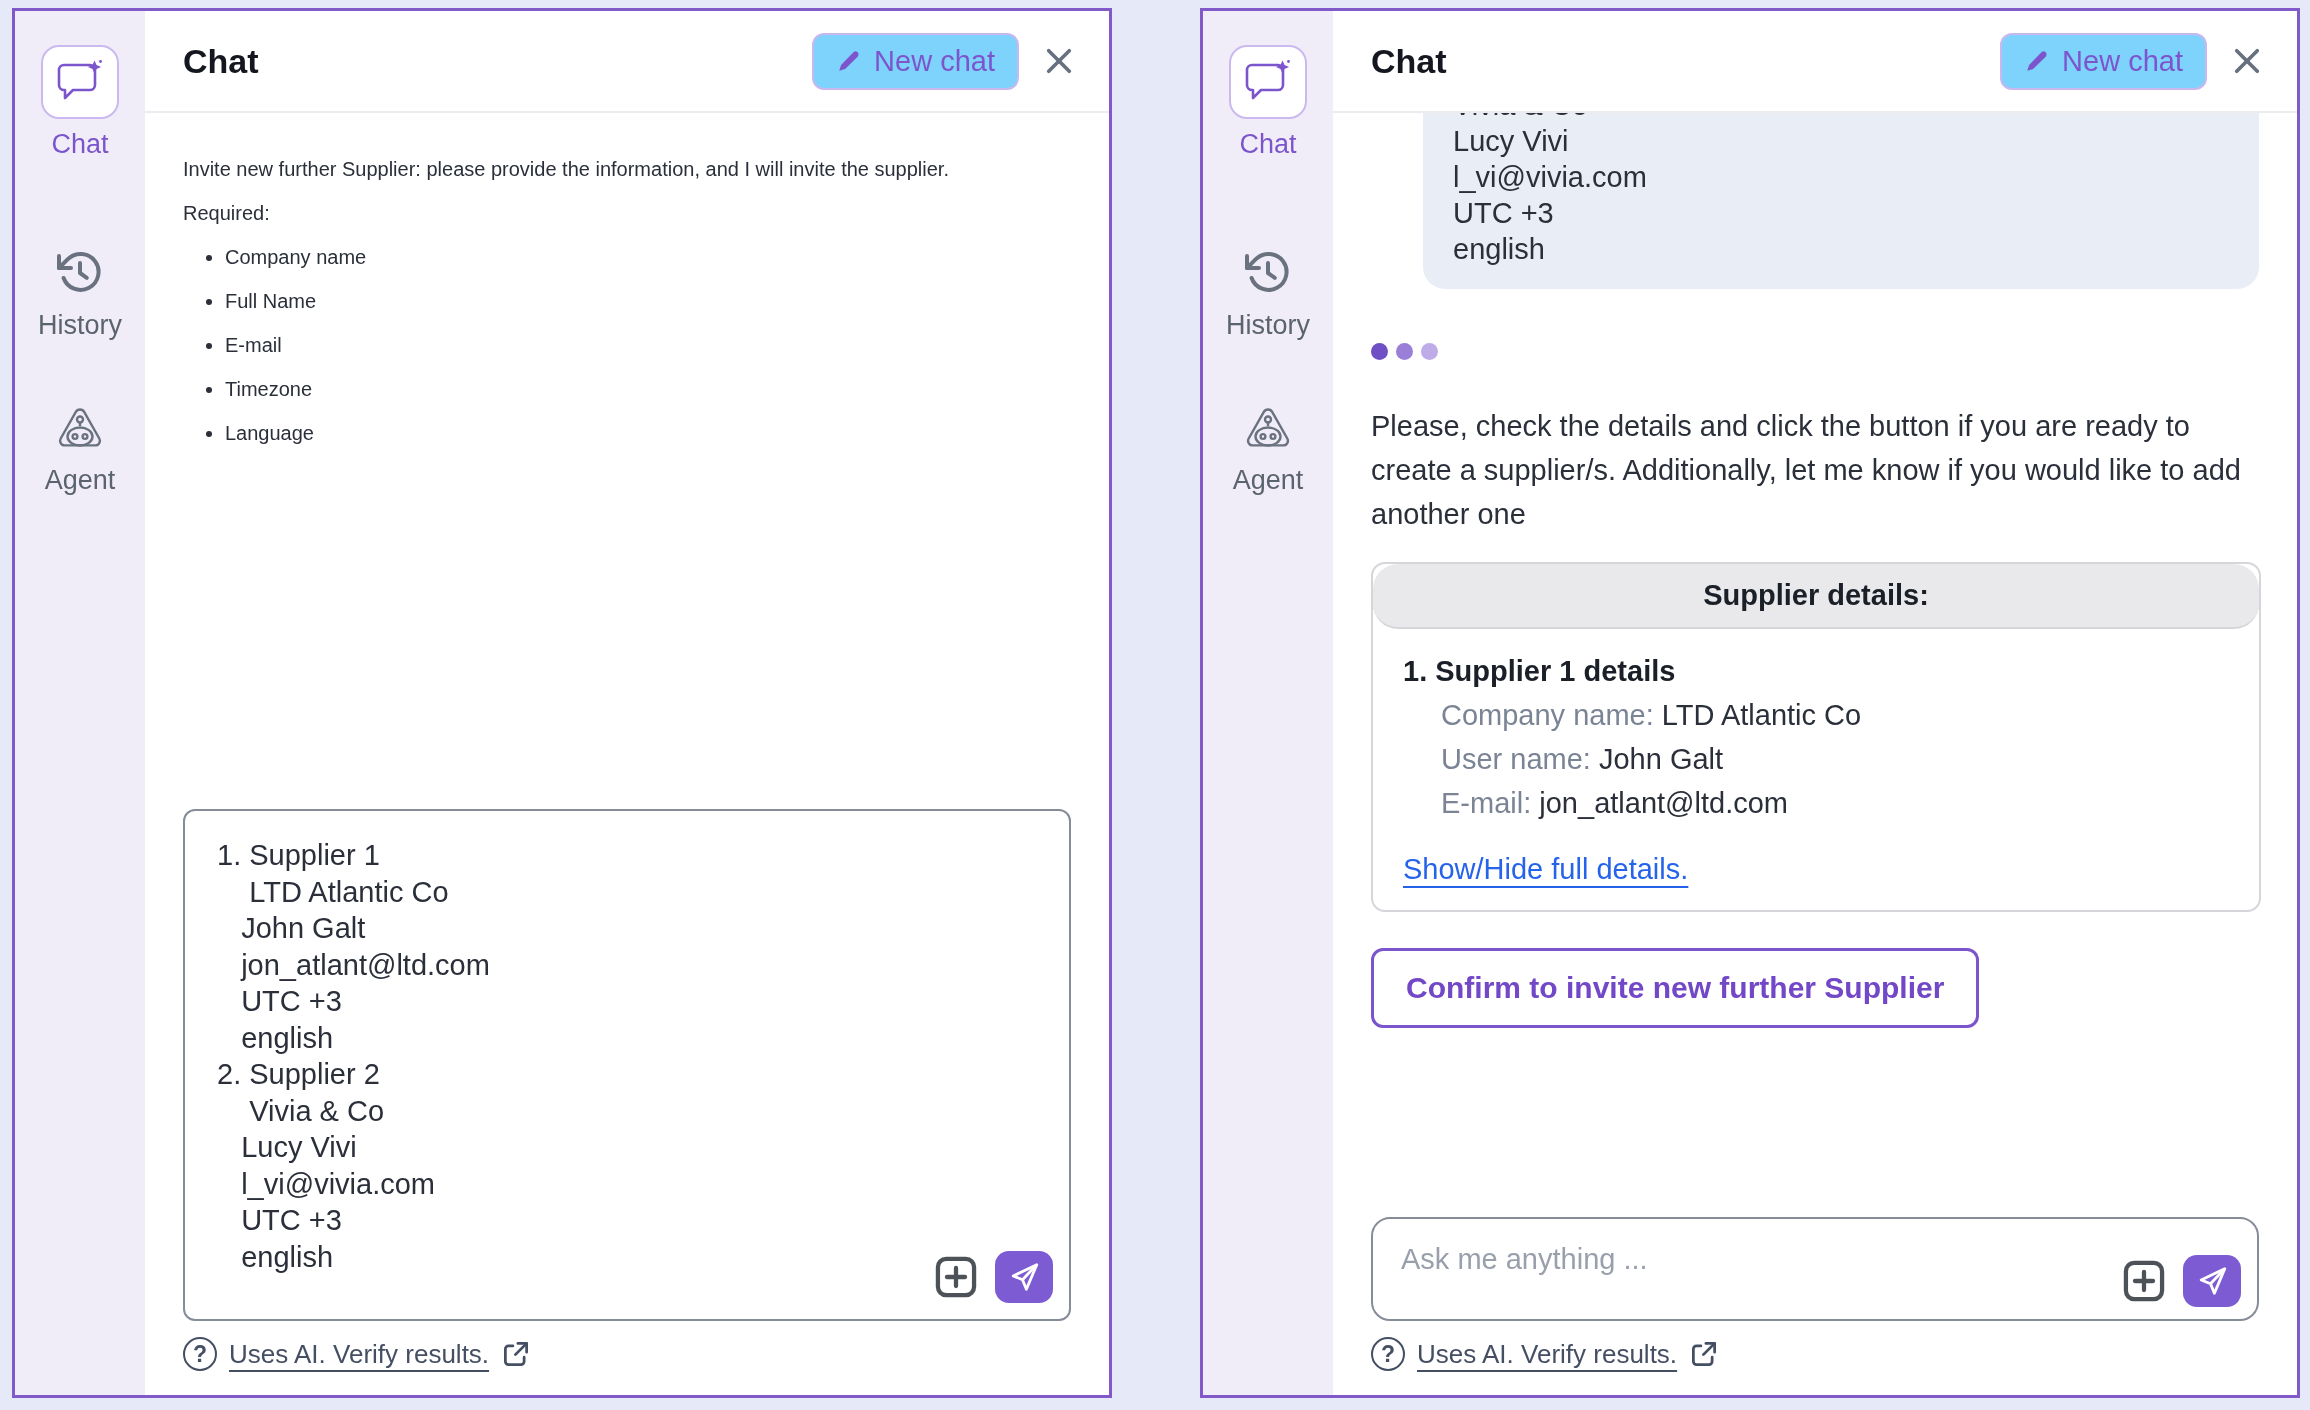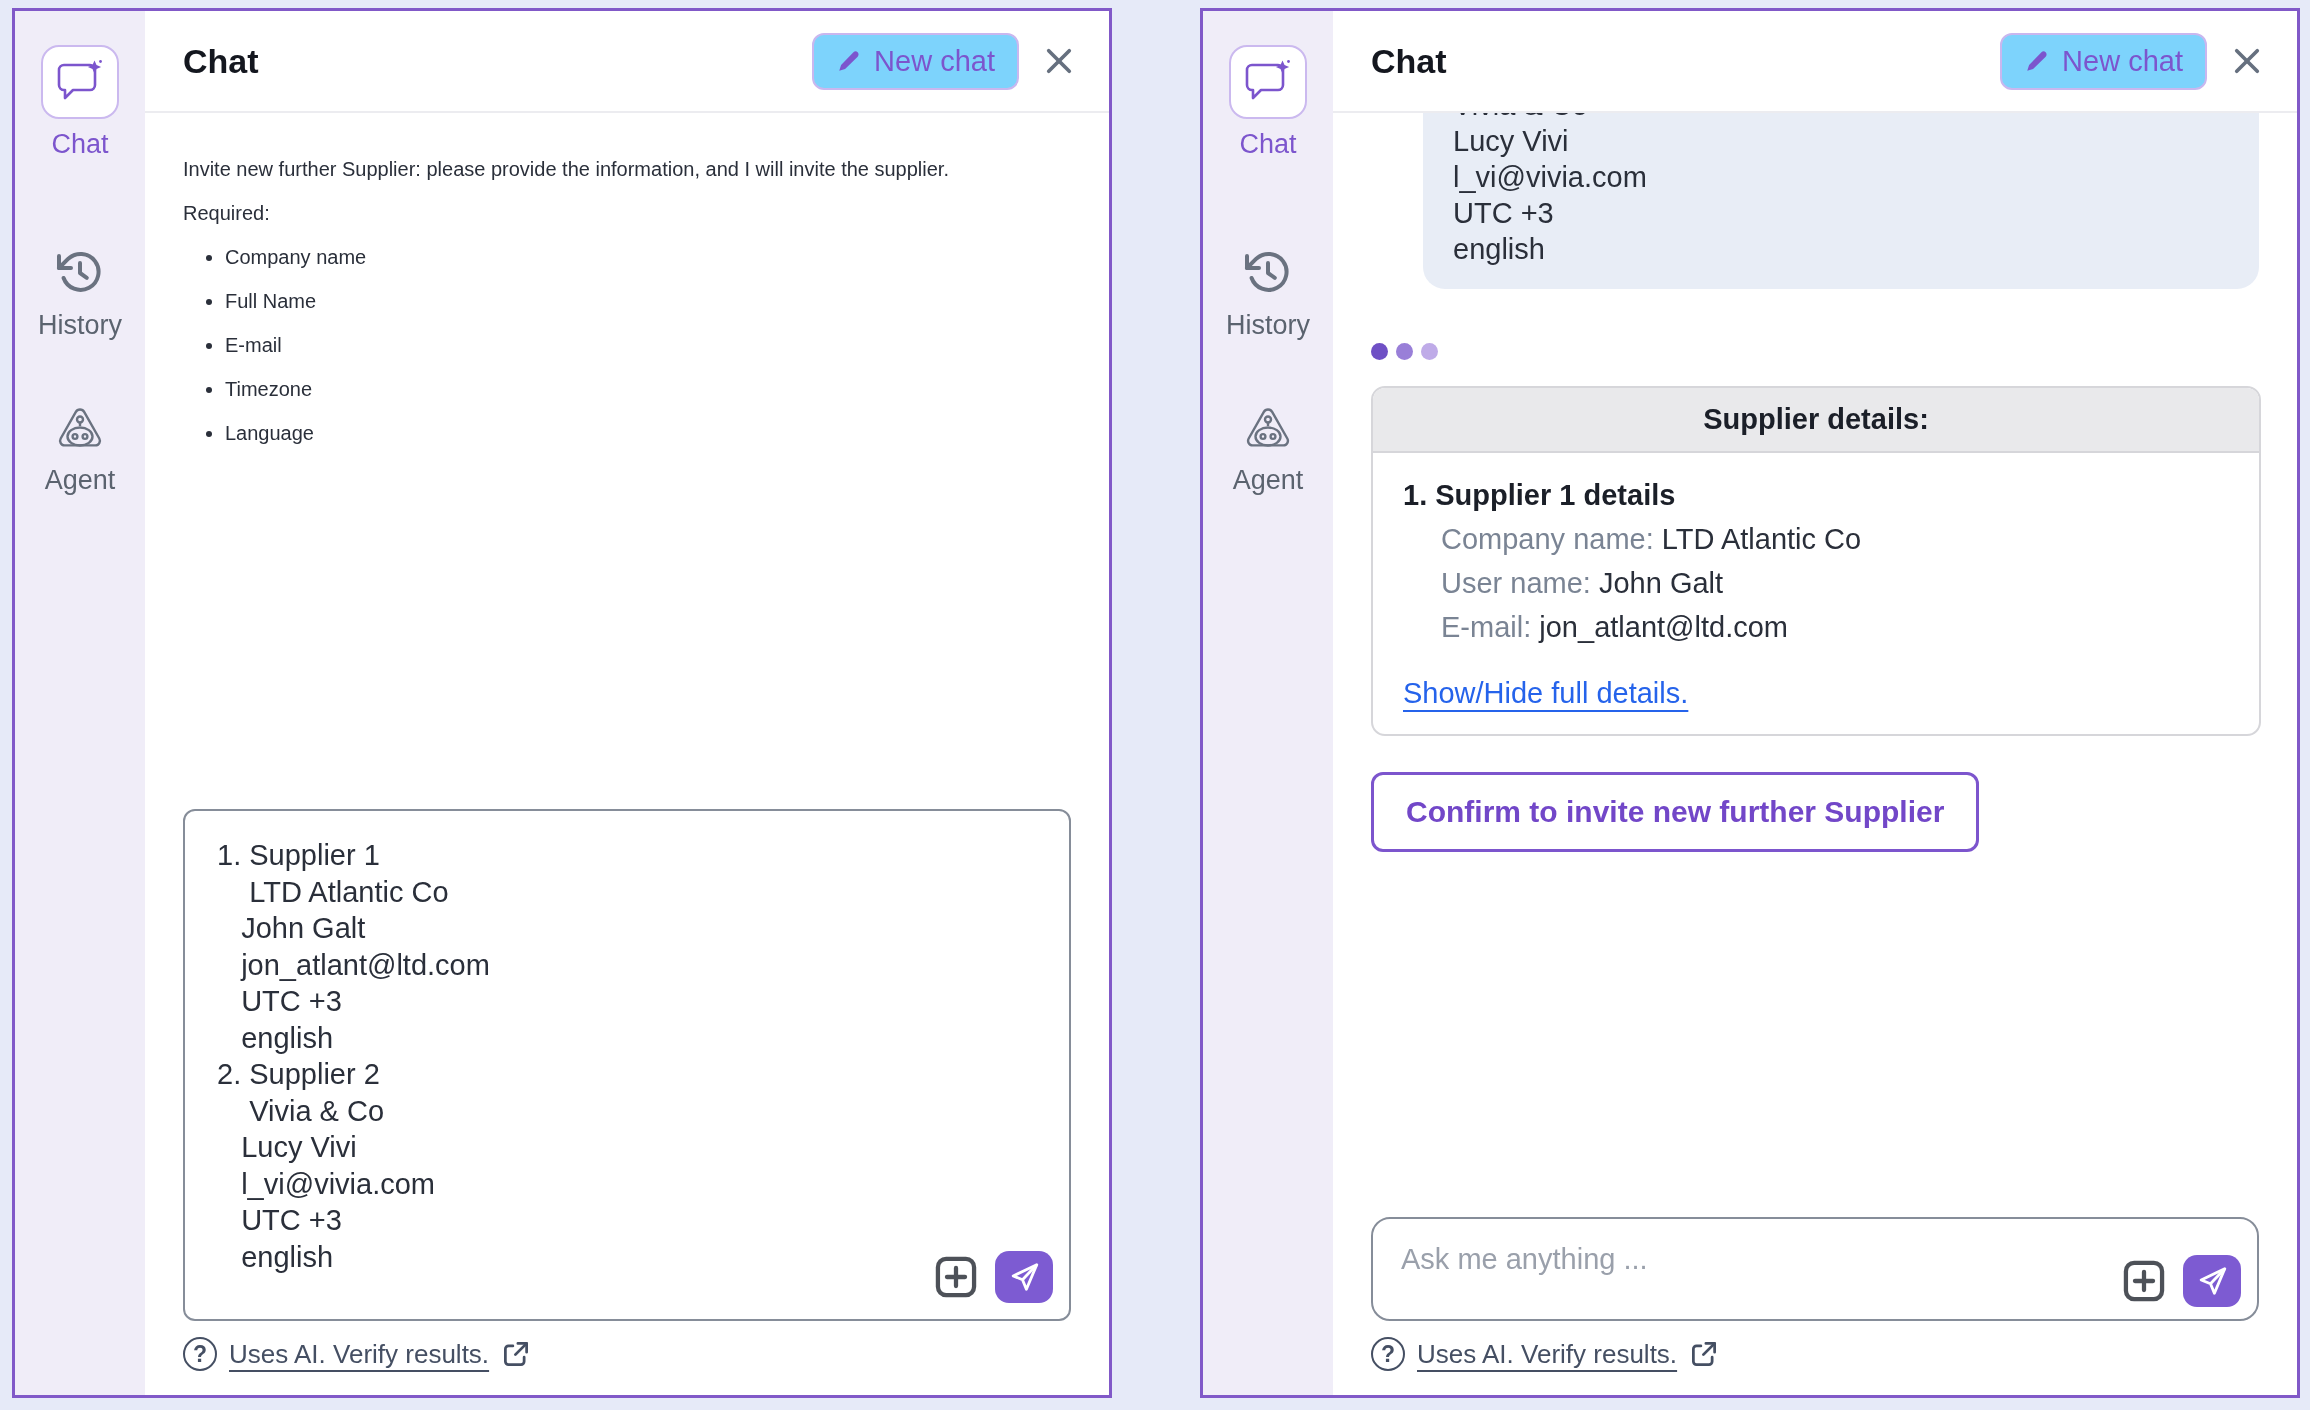--- a/index.html
+++ b/index.html
@@ -99,21 +99,21 @@
     font-size: 29px; line-height: 36px; white-space: pre-wrap; width: 100%; color: #2A2F3A;
   }
   .dots { margin-top: 54px; display: flex; gap: 8px; }
   .dot { width: 17px; height: 17px; border-radius: 50%; }
   .dot.d1 { background: #6F50C5; } .dot.d2 { background: #997FD8; } .dot.d3 { background: #BFABE8; }
   .assist { margin-top: 44px; font-size: 29px; line-height: 44px; width: 900px; color: #2A2F3A; }
 
   .card { margin-top: 26px; width: 890px; border: 2px solid #D6D6DA; border-radius: 14px; overflow: hidden; background:#fff; }
   .card-hdr {
     background: #E9E9EB; border-bottom: 2px solid #D6D6DA; text-align: center;
-    font-size: 29px; font-weight: 700; padding: 15px 10px; color: #1B1F28;
+    font-size: 29px; font-weight: 700; padding: 15px 10px; color: #1B1F28; border-radius: 25px;
   }
   .card-body { padding: 20px 30px 24px; }
   .card-heading { font-size: 29px; font-weight: 700; line-height: 44px; color: #1B1F28; }
   .field-row { padding-left: 38px; font-size: 29px; line-height: 44px; }
   .f-label { color: #7A8494; }
   .f-value { color: #2A2F3A; }
   .card-link {
     display: inline-block; margin-top: 28px; font-size: 29px; color: #2563EB;
     text-decoration: underline; text-underline-offset: 7px; text-decoration-thickness: 2px; cursor: pointer;
   }
@@ -331,20 +331,21 @@
 UTC +3
 english</div>
       </div>
 
       <div class="dots">
         <span class="dot d1"></span>
         <span class="dot d2"></span>
         <span class="dot d3"></span>
       </div>
 
+      <div class="assist">Please, check the details and click the button if you are ready to create a supplier/s. Additionally, let me know if you would like to add another one</div>
 
       <div class="card">
         <div class="card-hdr">Supplier details:</div>
         <div class="card-body">
           <div class="card-heading">1. Supplier 1 details</div>
           <div class="field-row">
             <span class="f-label">Company name: </span><span class="f-value">LTD Atlantic Co</span>
           </div>
           <div class="field-row">
             <span class="f-label">User name: </span><span class="f-value">John Galt</span>

